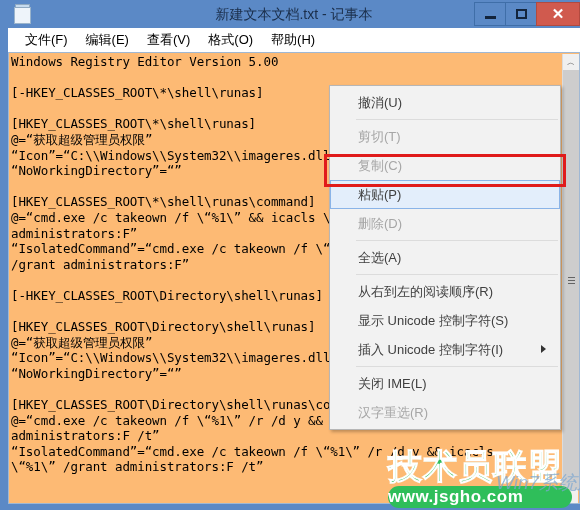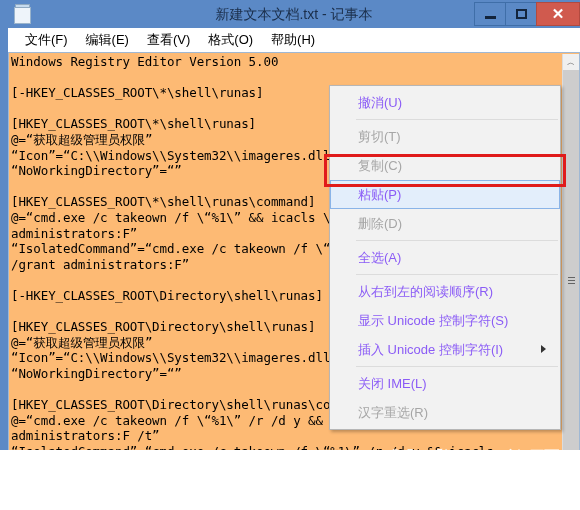--- a/index.html
+++ b/index.html
@@ -6,21 +6,21 @@
   html, body {
     margin: 0; padding: 0;
     width: 580px; height: 510px;
     overflow: hidden;
     font-family: "Liberation Sans", sans-serif;
     background: #ffffff;
   }
 
   #screen {
     position: relative;
-    width: 580px; height: 450px;
+    width: 580px; height: 510px;
     background: #4a7ebb;
     overflow: hidden;
   }
 
   
   .window {
     position: absolute;
     left: 0; top: 0;
     width: 580px; height: 510px;
     background: #5b89c6;
@@ -164,21 +164,21 @@
     background: #f2f2f2;
     border: 1px solid #b6b6b6;
     box-shadow: 2px 2px 3px rgba(0,0,0,0.25);
     padding: 2px 0;
   }
   .ctxitem {
     height: 29px;
     line-height: 29px;
     padding-left: 28px;
     font-size: 13px;
-    color: #8b5cf6;
+    color: #404040;
     white-space: nowrap;
     position: relative;
   }
   .ctxitem.disabled { color: #a6a6a6; }
   .ctxitem.highlight {
     background: #e3eefb;
     border: 1px solid #8ab4e8;
     height: 29px;
     line-height: 27px;
     padding-left: 27px;

